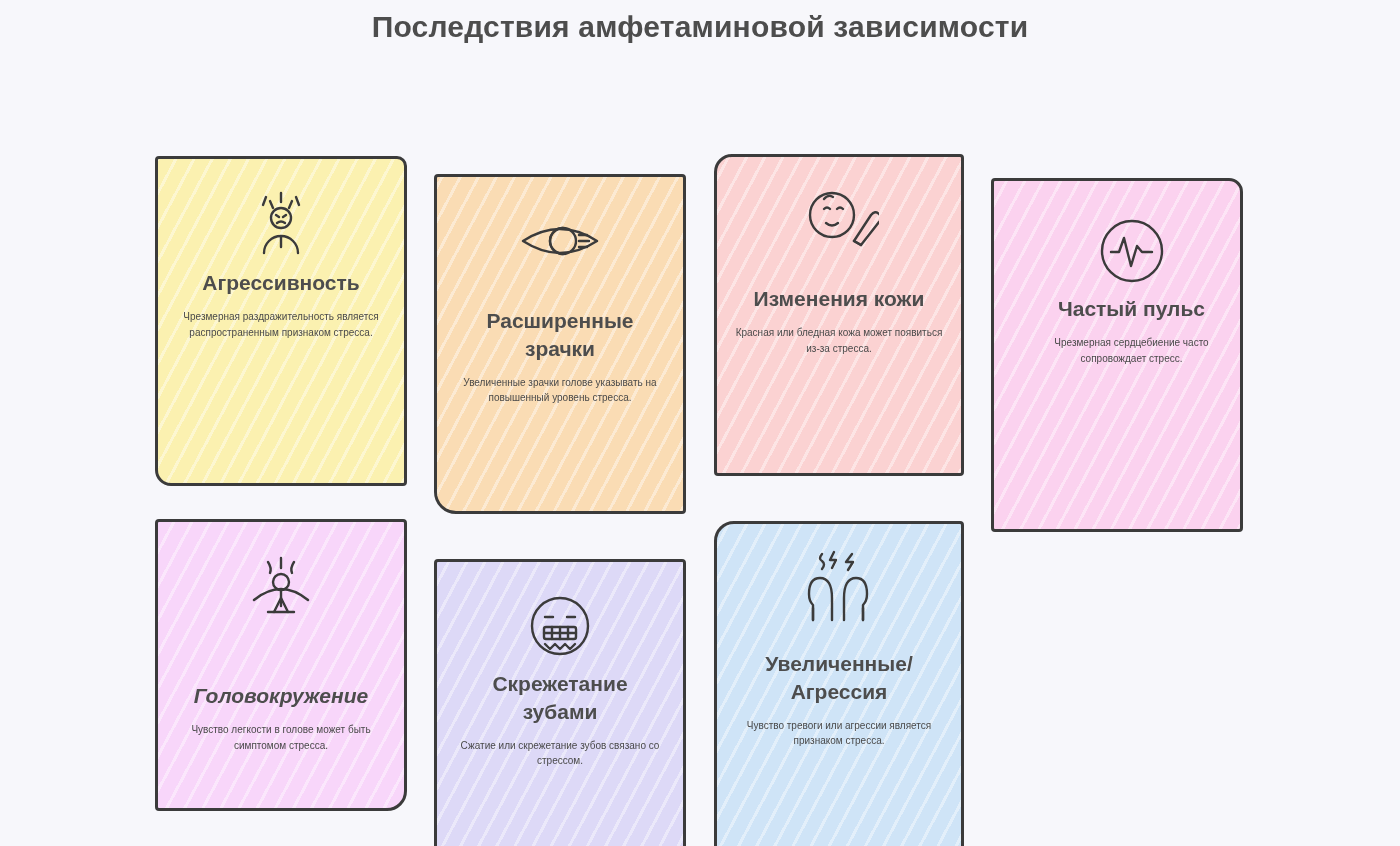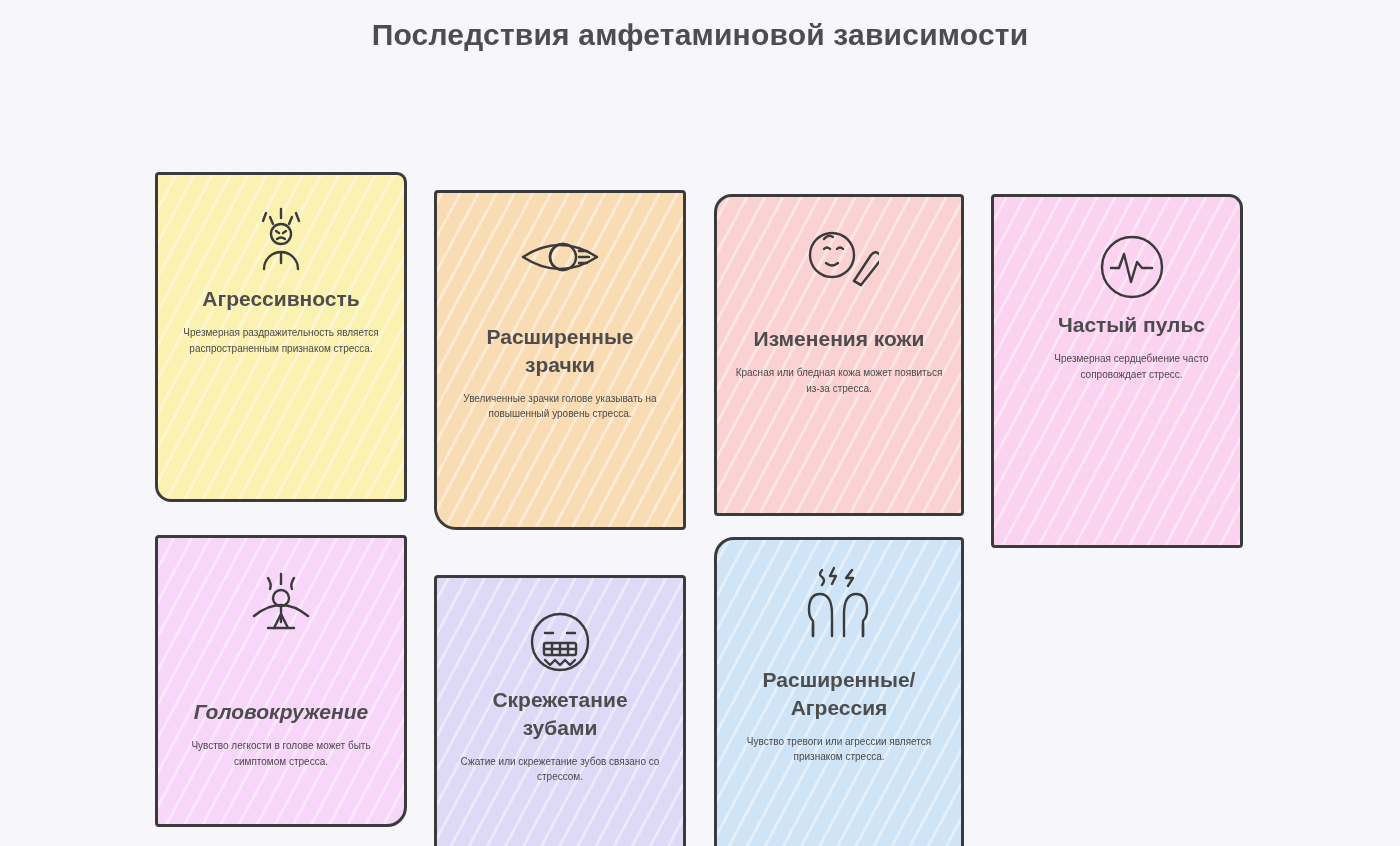--- a/index.html
+++ b/index.html
@@ -10,21 +10,21 @@
     width: 1400px;
     height: 846px;
     background: #f7f7fb;
     font-family: "Liberation Sans", sans-serif;
     color: #4a4a4a;
     overflow: hidden;
     position: relative;
   }
   #title {
     width: 760px;
-    margin: 8px auto;
+    margin: 0 auto;
     padding-top: 8px;
     text-align: center;
     font-size: 30px;
     font-weight: bold;
     line-height: 1.28;
     color: #4d4d4d;
     letter-spacing: 0.2px;
   }
   #board {
     position: relative;
@@ -81,21 +81,21 @@
     color: #4a4a4a;
   }
 
   
   #card-0 { left: 155px;  top: 110px; width: 252px; height: 330px;
             background: #fbf1b0;
             border-radius: 4px 10px 4px 16px; }
   #card-1 { left: 434px;  top: 128px; width: 252px; height: 340px;
             background: #fadcb4;
             border-radius: 4px 4px 4px 22px; }
-  #card-2 { left: 714px;  top: 132px; width: 250px; height: 322px;
+  #card-2 { left: 714px;  top: 108px; width: 250px; height: 322px;
             background: #fbd2d2;
             border-radius: 18px 4px 4px 4px; }
   #card-3 { left: 991px;  top: 132px; width: 252px; height: 354px;
             background: #fbd2ef;
             border-radius: 4px 14px 4px 4px; padding-left: 45px; }
   #card-4 { left: 155px;  top: 473px; width: 252px; height: 292px;
             background: #f8d6fa;
             border-radius: 4px 4px 20px 4px; }
   #card-5 { left: 434px;  top: 513px; width: 252px; height: 318px;
             background: #ddd9f7;
@@ -206,17 +206,17 @@
   <div class="card" id="card-6">
     <div class="card-icon">
       <svg width="86" height="76" viewBox="0 0 86 76" fill="none" stroke="#3b3b3b" stroke-width="2.4" stroke-linecap="round" stroke-linejoin="round">
         <path d="M26 4 q-4 5 0 7 q4 3 0 8 M38 2 L34 10 L40 10 L36 18 M56 4 L50 12 L57 12 L52 20"></path>
         <path d="M36 70 L36 48 q0 -20 -12 -20 q-11 0 -11 16 q0 7 4 11 l0 15"></path>
         <path d="M17 70 L17 58"></path>
         <path d="M48 70 L48 48 q0 -20 12 -20 q11 0 11 16 q0 7 -4 11 l0 15"></path>
         <path d="M67 70 L67 58"></path>
       </svg>
     </div>
-    <div class="card-title">Расширенные/ Агрессия</div>
+    <div class="card-title">Увеличенные/ Агрессия</div>
     <div class="card-desc">Чувство тревоги или агрессии является признаком стресса.</div>
   </div>
 
 </div>
 
 </body></html>

